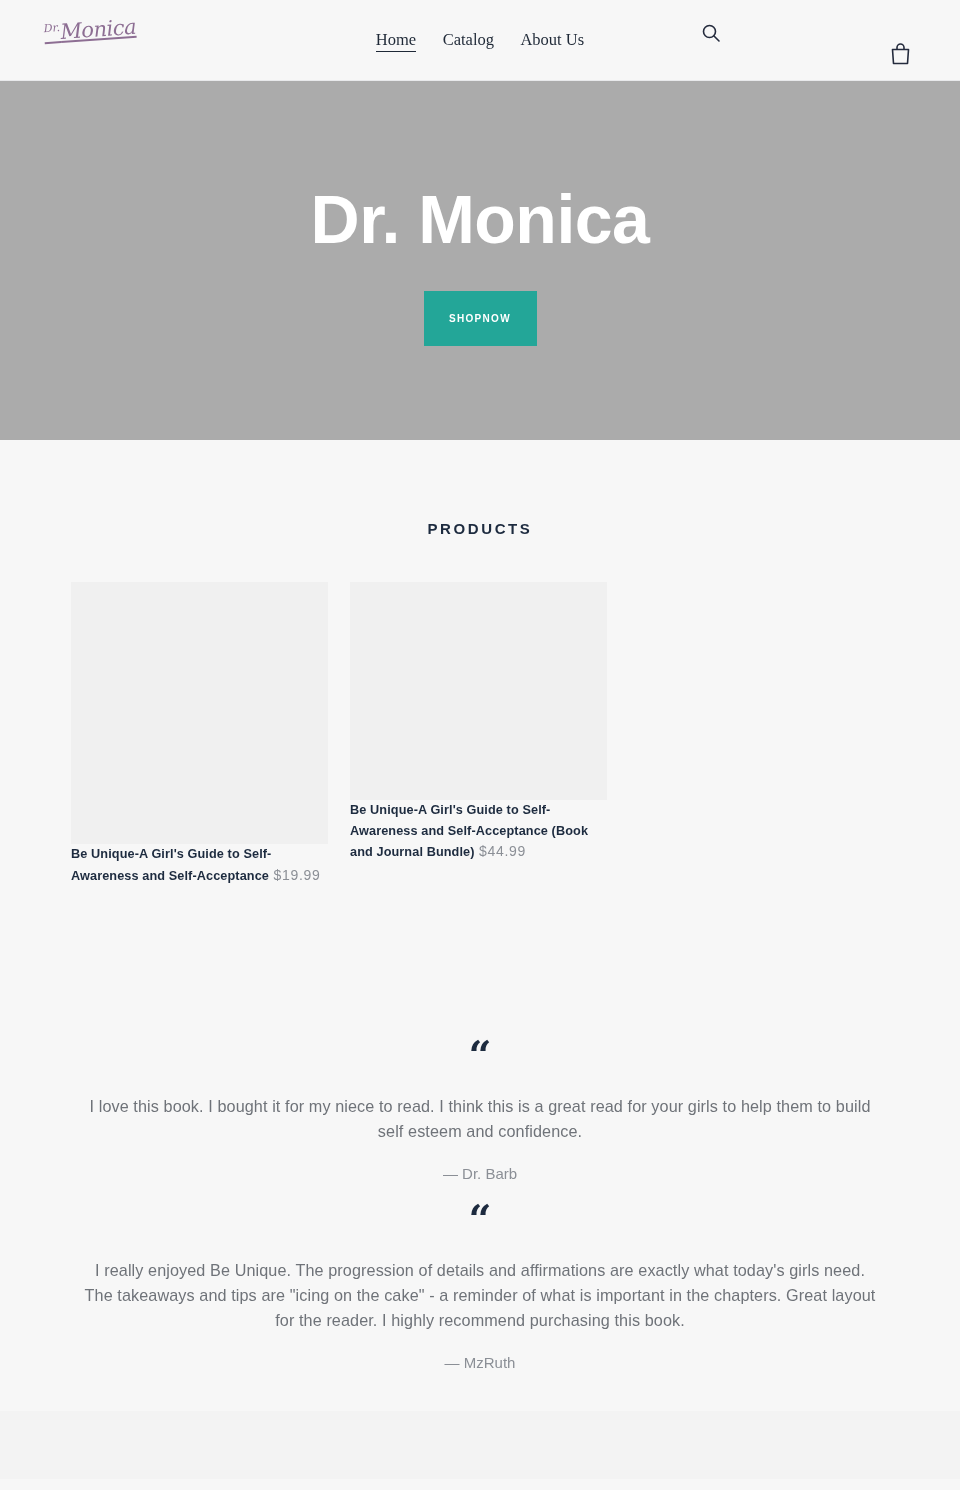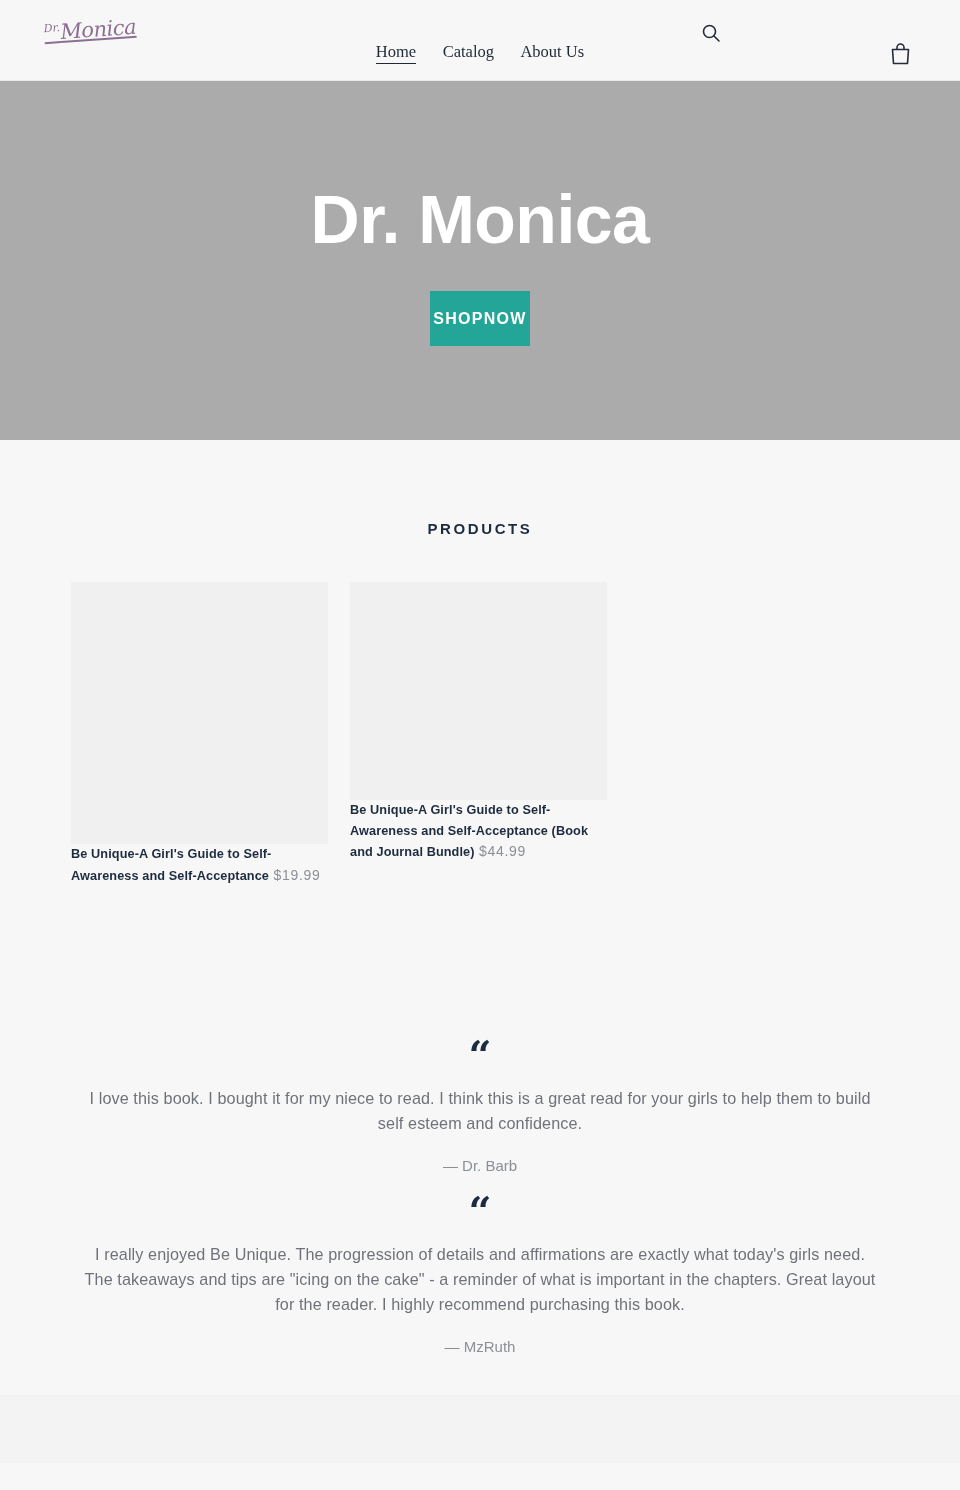--- a/index.html
+++ b/index.html
@@ -51,21 +51,21 @@
     text-align: center;
     white-space: nowrap;
   }
   .nav-link {
     display: inline-block;
     font-family: "Liberation Serif", serif;
     font-size: 16.5px;
     line-height: 21px;
     color: #1f2937;
     text-decoration: none;
-    margin: 12px 11px;
+    margin: 0 11px;
     padding-bottom: 1px;
   }
   .nav-link.active {
     border-bottom: 1.5px solid #1f2937;
   }
 
   .search-btn {
     position: absolute;
     left: 697px;
     top: 20px;
@@ -102,27 +102,27 @@
     font-family: "Liberation Sans", sans-serif;
     font-size: 68px;
     font-weight: bold;
     color: #ffffff;
     letter-spacing: -0.5px;
     line-height: 60px;
     text-align: center;
   }
   .hero-btn {
     margin-top: 42px;
-    width: 100px;
+    width: 113px;
     height: 55px;
     background: #23a698;
     border: none;
     color: #ffffff;
     font-family: "Liberation Sans", sans-serif;
-    font-size: 16px;
+    font-size: 10px;
     font-weight: bold;
     letter-spacing: 1.3px;
     line-height: 18px;
     cursor: pointer;
     display: flex;
     align-items: center;
     justify-content: center;
     text-align: center;
   }
   .hero-btn span { display: block; }
@@ -193,21 +193,21 @@
   .quote-mark {
     font-family: "DejaVu Serif", serif;
     font-size: 40px;
     font-weight: bold;
     color: #1d2b3f;
     line-height: 26px;
     height: 30px;
     display: block;
   }
   .testimonial-text {
-    margin-top: 14px;
+    margin-top: 22px;
     font-family: "Liberation Sans", sans-serif;
     font-size: 16.2px;
     color: #6f7379;
     line-height: 25px;
     letter-spacing: 0.1px;
   }
   .testimonial-author {
     margin-top: 20px;
     font-family: "Liberation Sans", sans-serif;
     font-size: 15px;

